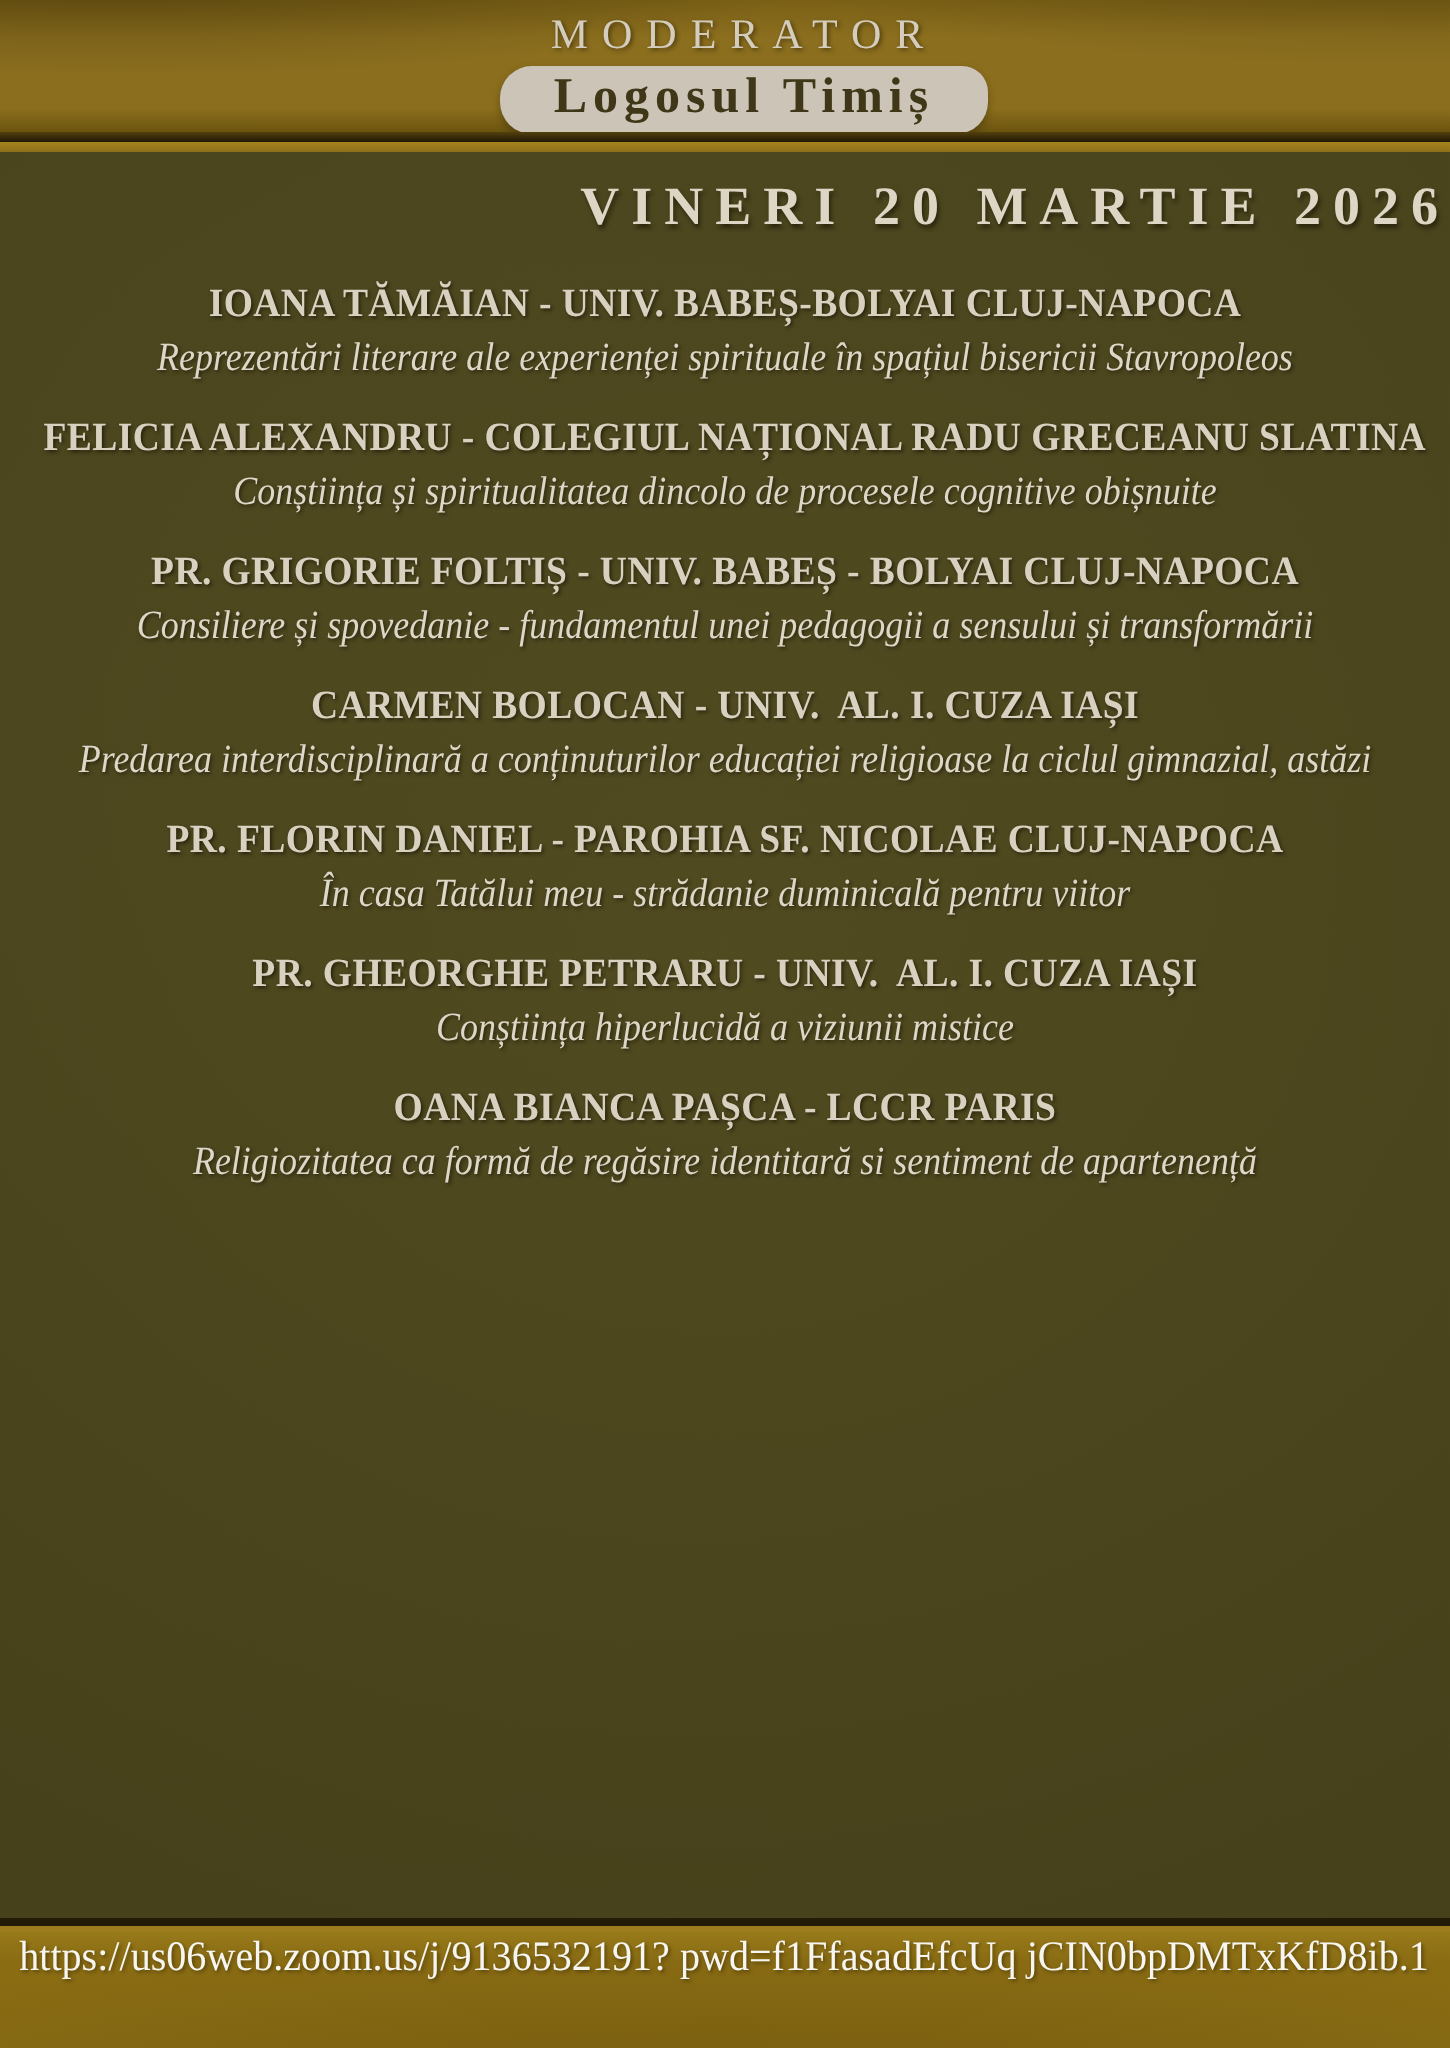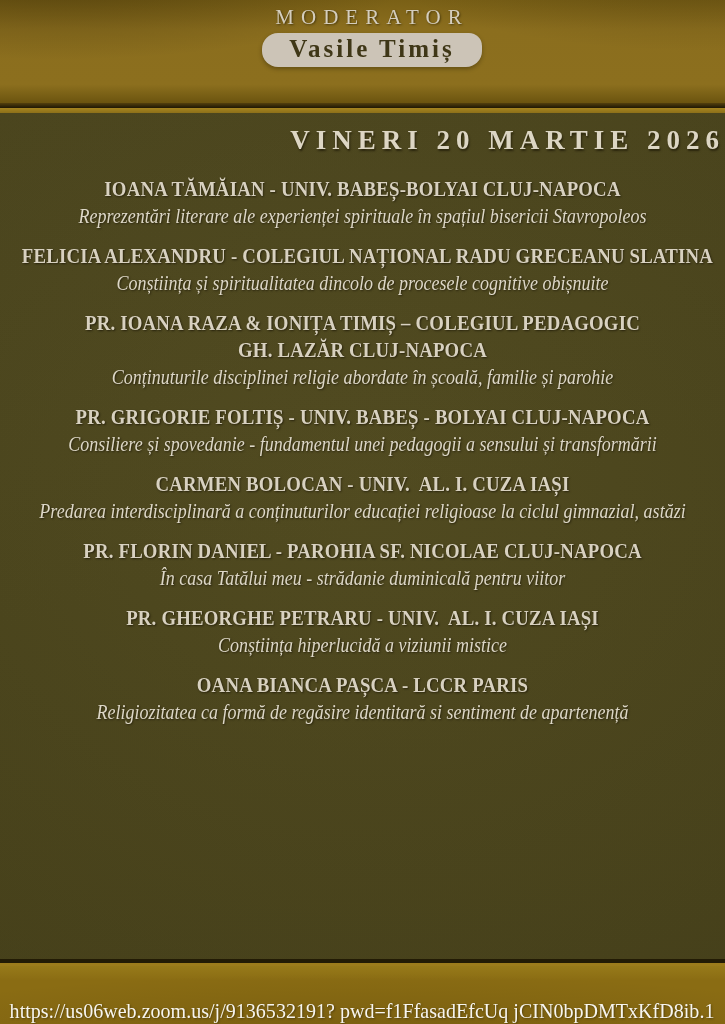--- a/index.html
+++ b/index.html
@@ -11,21 +11,21 @@
   .poster {
     width: 725px;
     height: 1024px;
     display: flex;
     flex-direction: column;
     overflow: hidden;
   }
 
   
   .top-band {
-    height: 103px;
+    height: 66px;
     flex: 0 0 auto;
     display: flex;
     flex-direction: column;
     align-items: center;
     background:
       radial-gradient(90% 160% at 8% -30%, rgba(30,22,2,0.40), rgba(0,0,0,0) 55%),
       radial-gradient(90% 160% at 98% -30%, rgba(30,22,2,0.25), rgba(0,0,0,0) 50%),
       linear-gradient(180deg, #7a6016 0%, #8b6e1e 28%, #8c6f1e 82%, #6b540f 100%);
     padding-left: 19px;
   }
@@ -109,21 +109,21 @@
   }
 
   
   .footer-band {
     height: 58px;
     flex: 0 0 auto;
     background:
       radial-gradient(120% 180% at 50% 120%, rgba(40,30,4,0.18), rgba(0,0,0,0) 60%),
       linear-gradient(180deg, #977a1a 0%, #8a6c13 25%, #8a6c13 100%);
     display: flex;
-    align-items: flex-end;
+    align-items: flex-start;
     justify-content: center;
   }
   .zoom-link {
     font-size: 21px;
     color: #f7f5ef;
     text-decoration: none;
     white-space: nowrap;
     transform: scaleX(0.955);
     transform-origin: 50% 50%;
     text-shadow: 1px 1px 2px rgba(40,30,4,0.5);
@@ -131,21 +131,21 @@
   }
 </style>
 </head>
 <body>
 
 <div class="poster">
 
   <header class="top-band">
     <div class="moderator-label">MODERATOR</div>
     <div class="moderator-badge">
-      <span>Vasile Timiș</span>
+      <span>Logosul Timiș</span>
     </div>
   </header>
 
   <div class="div-dark-top"></div>
   <div class="div-gold-top"></div>
 
   <main class="program-panel">
     <h1 class="date-title">VINERI 20 MARTIE 2026</h1>
 
     <div class="entries">
@@ -154,25 +154,20 @@
         <div class="speaker">IOANA TĂMĂIAN - UNIV. BABEȘ-BOLYAI CLUJ-NAPOCA</div>
         <div class="paper">Reprezentări literare ale experienței spirituale în spațiul bisericii Stavropoleos</div>
       </section>
 
       <section class="entry">
         <div class="speaker">FELICIA ALEXANDRU - COLEGIUL NAȚIONAL RADU GRECEANU SLATINA</div>
         <div class="paper">Conștiința și spiritualitatea dincolo de procesele cognitive obișnuite</div>
       </section>
 
 
-      <section class="entry">
-        <div class="speaker">PR. IOANA RAZA &amp; IONIȚA TIMIȘ – COLEGIUL PEDAGOGIC</div>
-        <div class="speaker">GH. LAZĂR CLUJ-NAPOCA</div>
-        <div class="paper">Conținuturile disciplinei religie abordate în școală, familie și parohie</div>
-      </section>
 
 
       <section class="entry">
         <div class="speaker">PR. GRIGORIE FOLTIȘ - UNIV. BABEȘ - BOLYAI CLUJ-NAPOCA</div>
         <div class="paper">Consiliere și spovedanie - fundamentul unei pedagogii a sensului și transformării</div>
       </section>
 
       <section class="entry">
         <div class="speaker">CARMEN BOLOCAN - UNIV.  AL. I. CUZA IAȘI</div>
         <div class="paper">Predarea interdisciplinară a conținuturilor educației religioase la ciclul gimnazial, astăzi</div>

